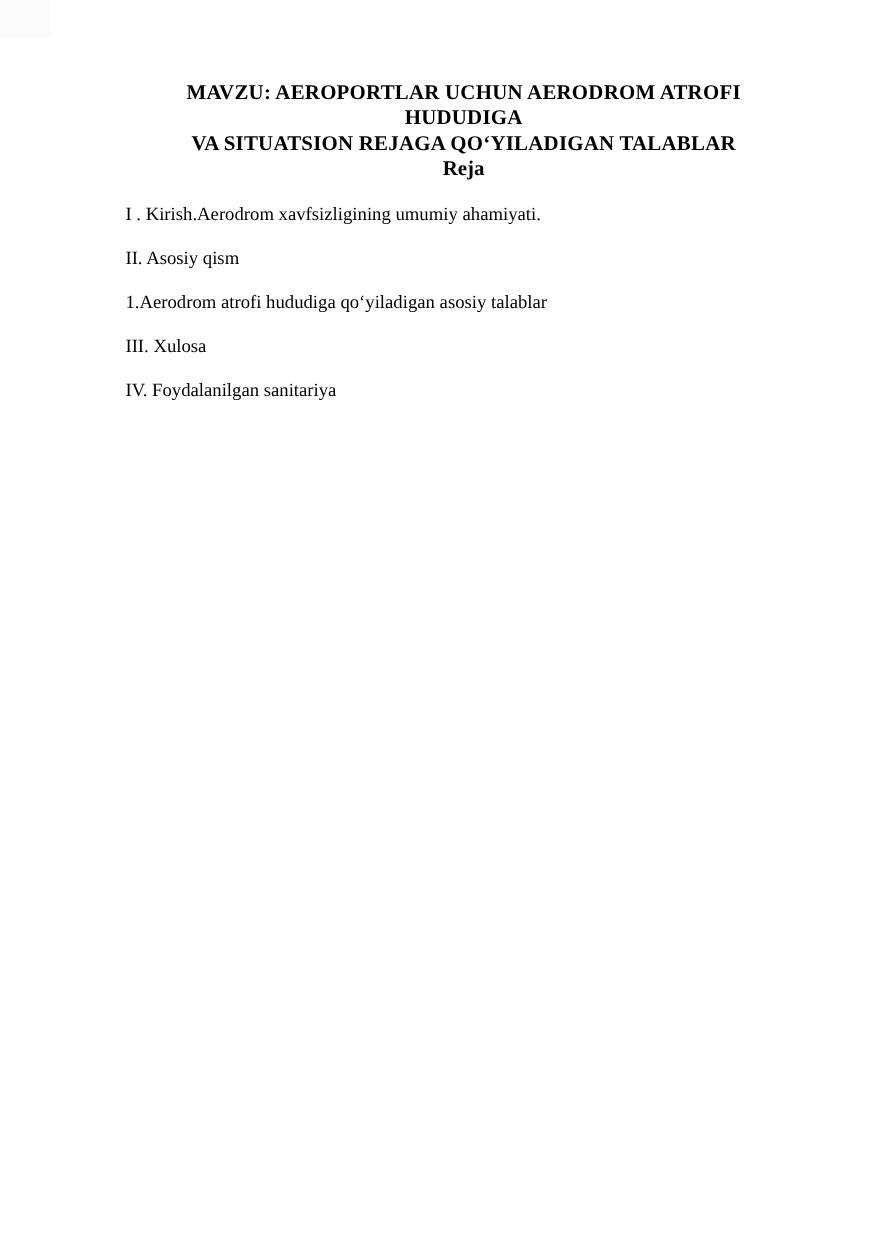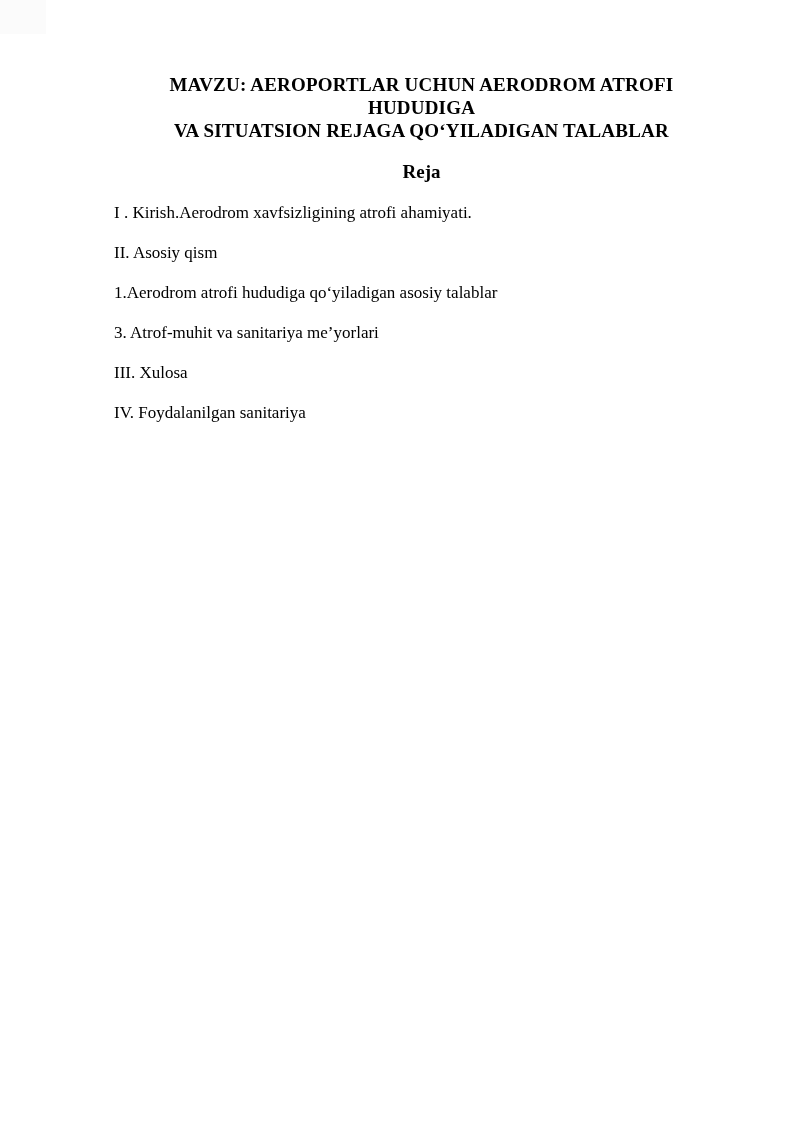--- a/index.html
+++ b/index.html
@@ -29,21 +29,20 @@
     text-align: center;
     line-height: 23px;
     letter-spacing: 0.2px;
   }
   .title-line { display: block; }
   .doc-subtitle {
     font-size: 19px;
     font-weight: bold;
     text-align: center;
     line-height: 23px;
-    margin-top: 18px;
   }
   .outline { margin-top: 18px; }
   .outline-item {
     font-size: 17px;
     line-height: 23px;
     margin-bottom: 17px;
     text-align: left;
   }
   .seg { font-weight: normal; }
   .seg.bold { font-weight: normal; }
@@ -53,21 +52,20 @@
 
 <div class="page">
   <div class="corner-artifact"></div>
   <div class="content">
     <h1 class="doc-title">
       <span class="title-line">MAVZU: AEROPORTLAR UCHUN AERODROM ATROFI HUDUDIGA</span>
       <span class="title-line">VA SITUATSION REJAGA QO‘YILADIGAN TALABLAR</span>
     </h1>
     <h2 class="doc-subtitle">Reja</h2>
     <div class="outline">
-        <p class="outline-item"><span class="seg bold">I . Kirish</span><span class="seg">.Aerodrom xavfsizligining atrofi ahamiyati.</span></p>
+        <p class="outline-item"><span class="seg bold">I . Kirish</span><span class="seg">.Aerodrom xavfsizligining umumiy ahamiyati.</span></p>
         <p class="outline-item"><span class="seg bold">II. Asosiy qism</span></p>
         <p class="outline-item"><span class="seg">1.Aerodrom atrofi hududiga qo‘yiladigan asosiy talablar</span></p>
-        <p class="outline-item"><span class="seg">3. Atrof-muhit va sanitariya me’yorlari</span></p>
         <p class="outline-item"><span class="seg bold">III. Xulosa</span></p>
         <p class="outline-item"><span class="seg bold">IV. Foydalanilgan sanitariya</span></p>
       </div>
   </div>
 </div>
 
 </body></html>

